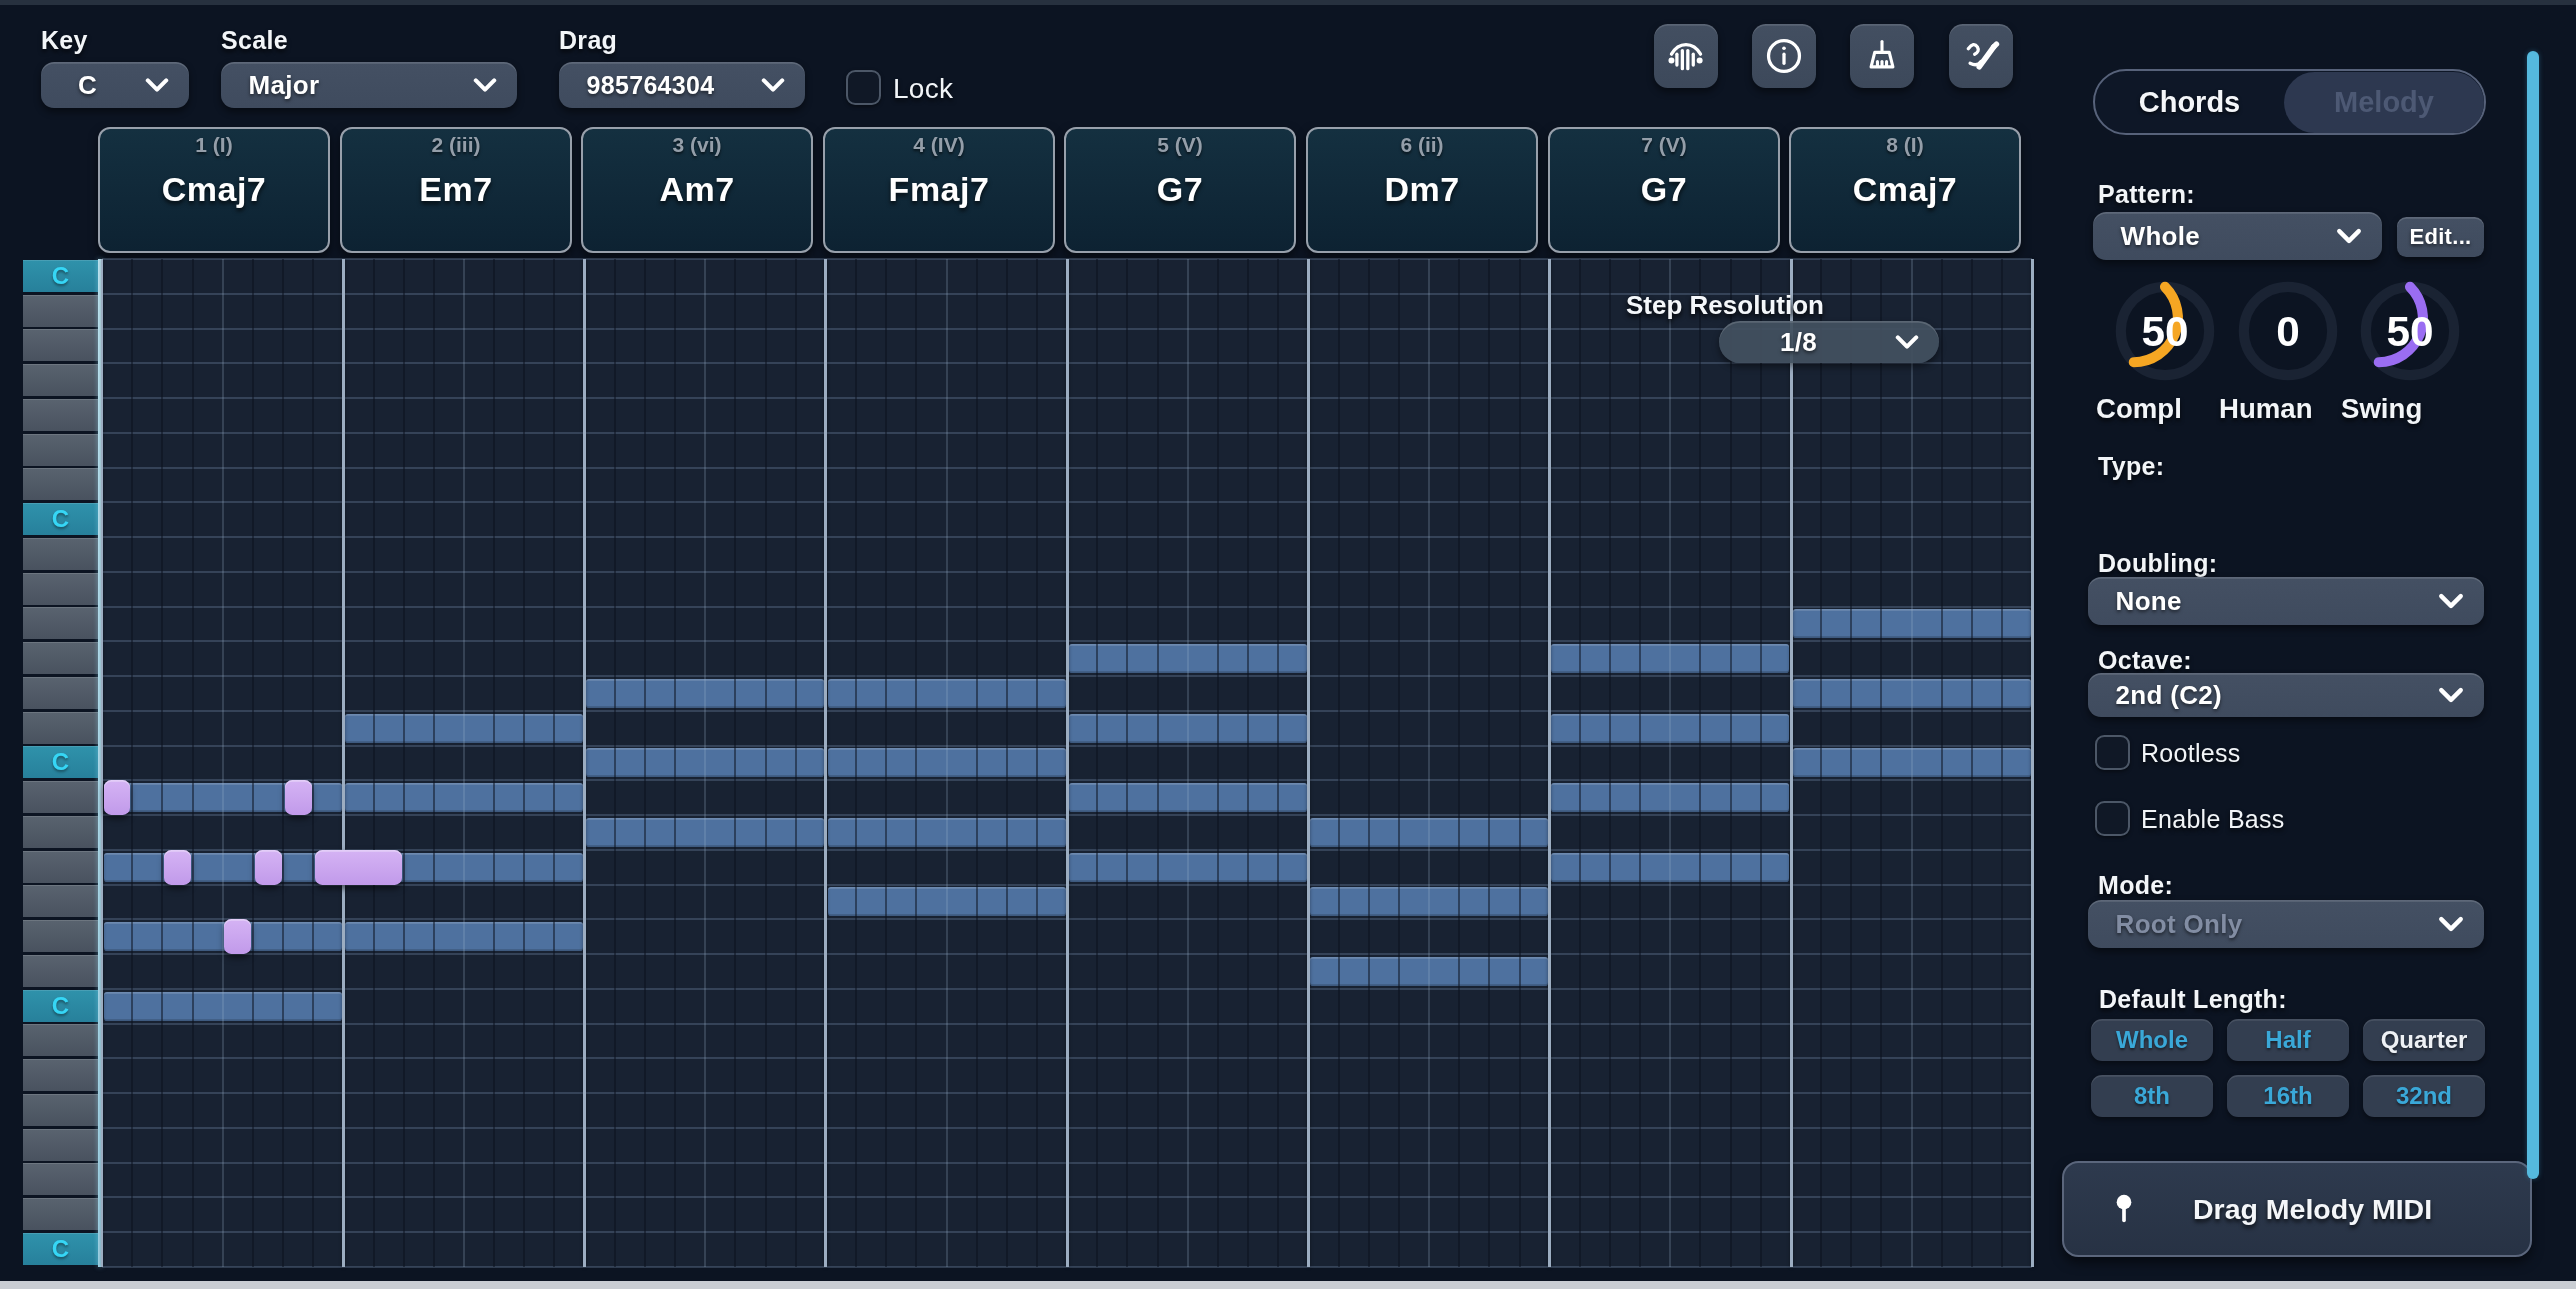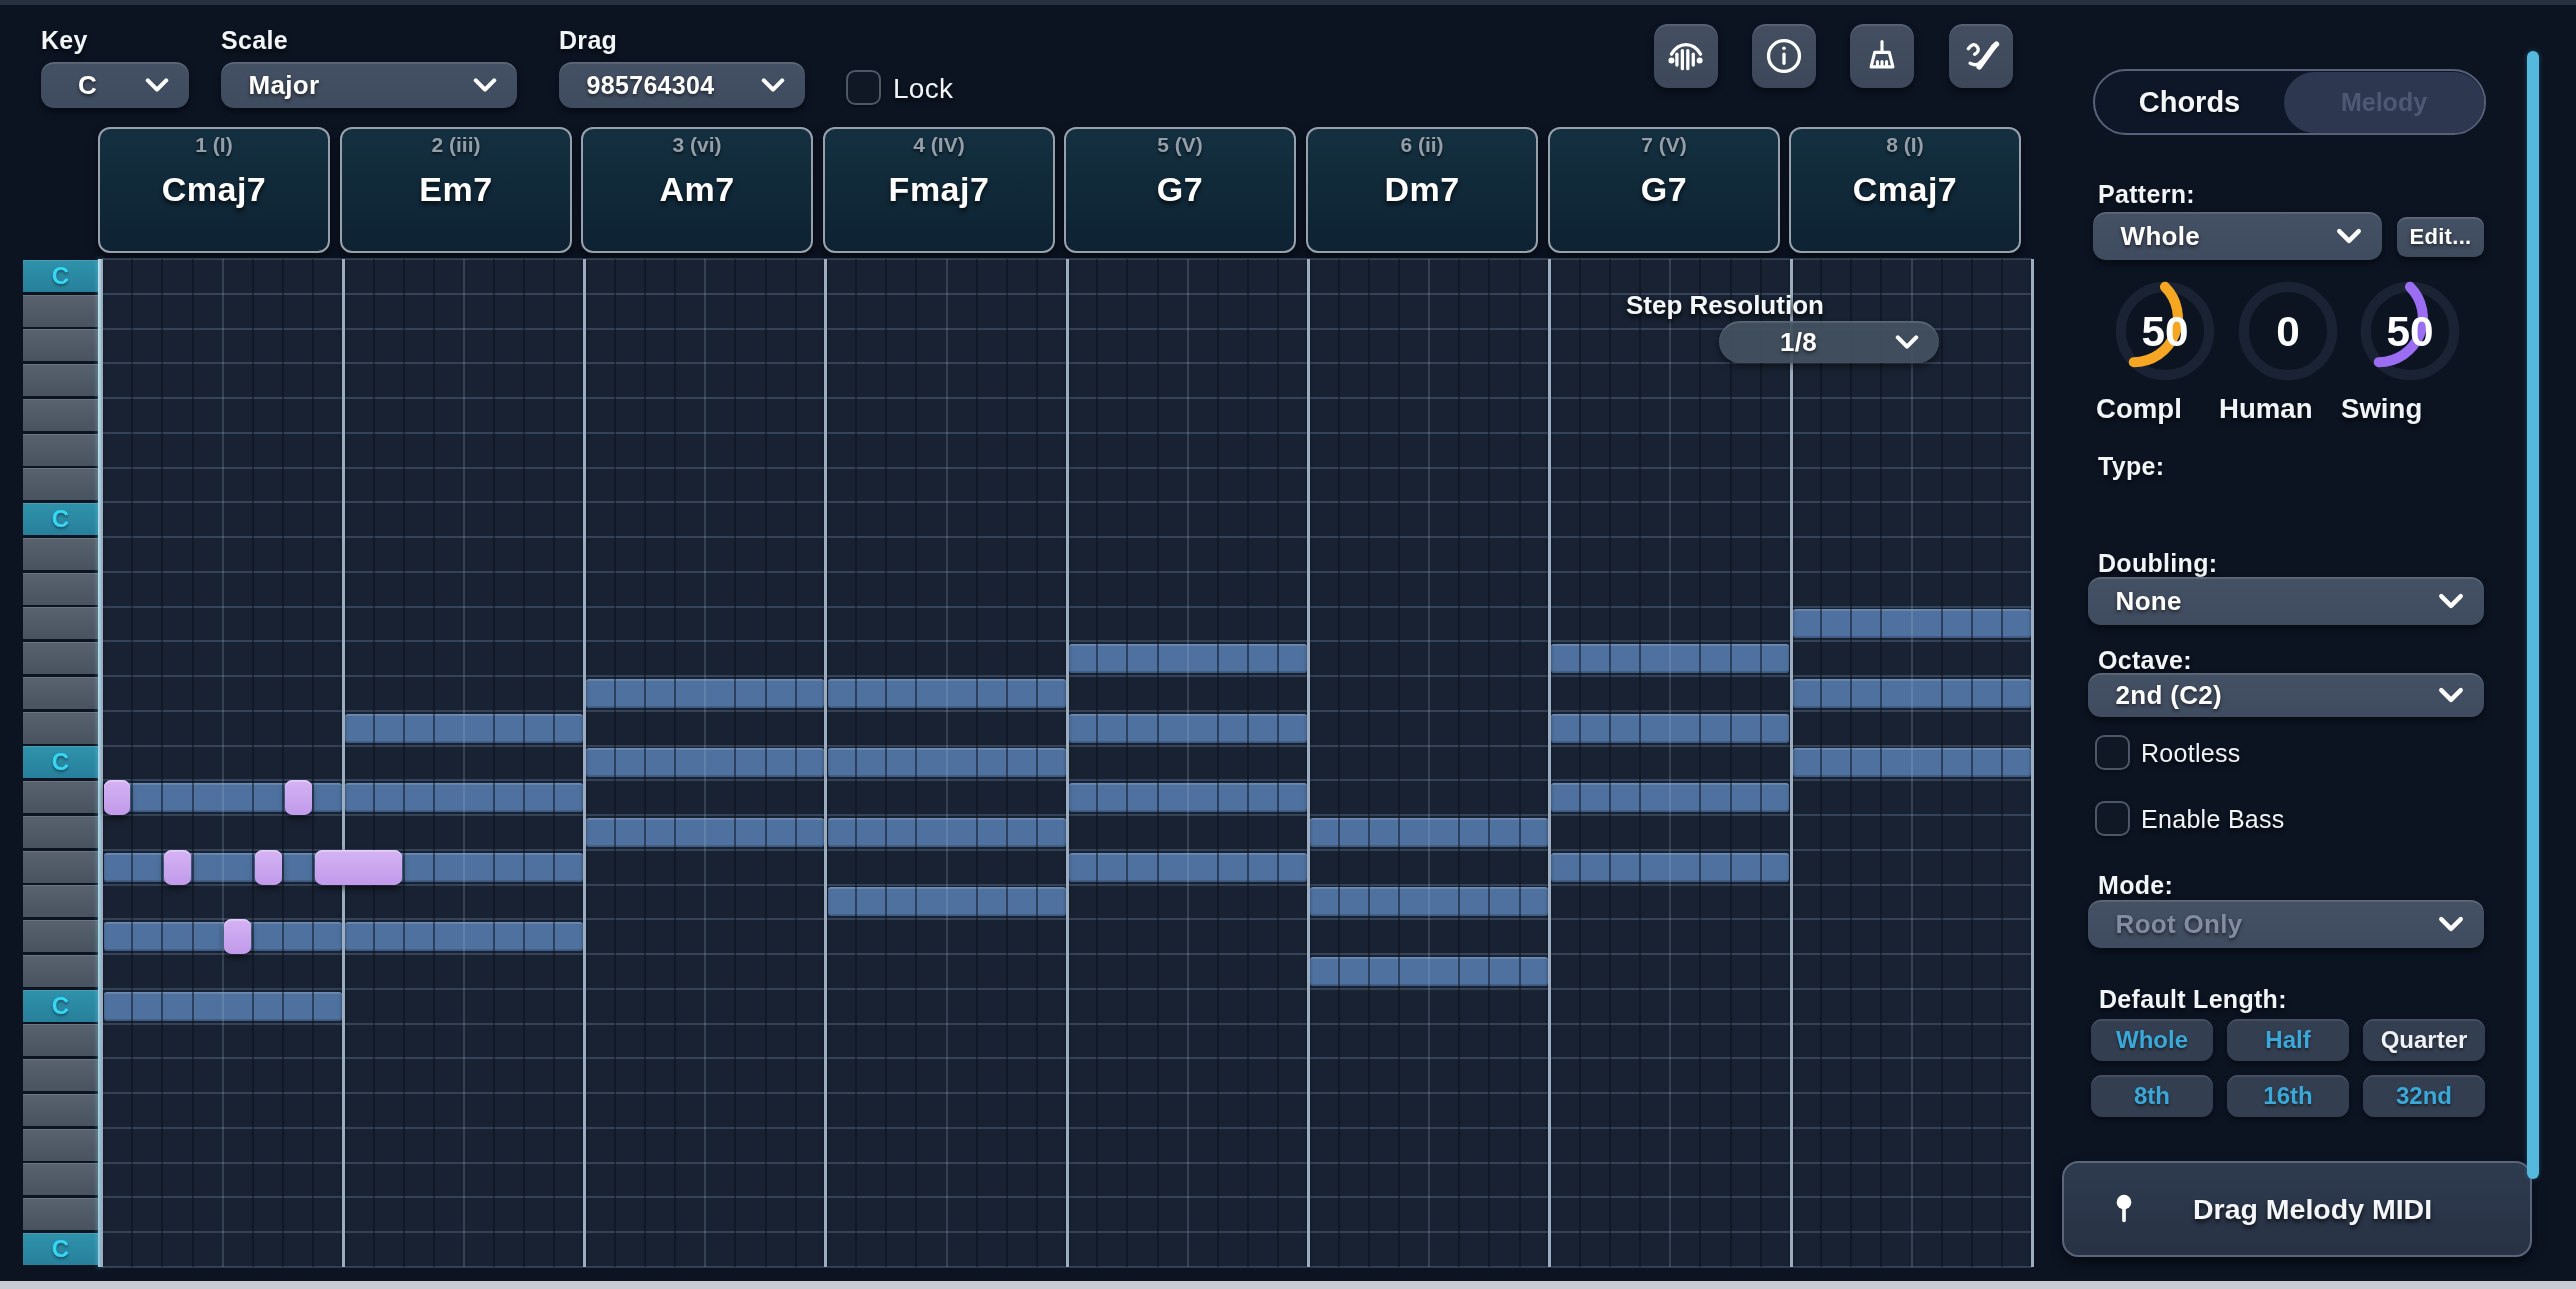--- a/index.html
+++ b/index.html
@@ -51,21 +51,21 @@
   .note-m{position:absolute;background:linear-gradient(180deg,#d5b3f4,#c19aea);border-radius:7.3px;
           box-shadow:0 3.7px 6.4px rgba(0,0,0,.5), inset 0 1.8px 0 rgba(255,255,255,.35);}
   #stepres-label{position:absolute;color:#f4f7fa;font-size:26px;text-shadow:0 2.8px 5.5px rgba(0,0,0,.9);margin-top:16px;}
   #stepres-dd{position:absolute;border-radius:22px;}
 
   
   .tabs{left:2093px;top:69px;width:393px;height:66px;border:2.8px solid #57627a;border-radius:37px;
         box-sizing:border-box;background:rgba(20,30,48,.35);display:flex;align-items:center;}
   .tab-active{flex:1;text-align:center;color:#f4f6f9;font-size:29px;text-shadow:0 1.8px 3.7px rgba(0,0,0,.6);}
   .tab-inactive{width:200px;height:61px;margin-right:0;border-radius:33px;background:#2d3850;
-        display:flex;align-items:center;justify-content:center;color:#4d5974;font-size:25px;}
+        display:flex;align-items:center;justify-content:center;color:#4d5974;font-size:29px;}
   .knob-label{position:absolute;width:138px;color:#f2f5f8;font-size:27.6px;text-shadow:0 2.8px 4.6px rgba(0,0,0,.65);}
   .dlbtn{position:absolute;width:122px;height:42px;border-radius:11px;background:#333e50;
          box-shadow:inset 0 1.8px 0 rgba(255,255,255,.1),0 2.8px 5.5px rgba(0,0,0,.4);
          display:flex;align-items:center;justify-content:center;font-size:24px;color:#3aa8d8;
          text-shadow:0 1.8px 2.8px rgba(0,0,0,.5);}
   .dlbtn.active{color:#eef1f5;}
   .dragbtn{left:2062px;top:1161px;width:470px;height:96px;border:2.8px solid #5b667c;border-radius:16.5px;
          background:linear-gradient(180deg,#2e3a4e,#273244);box-sizing:border-box;
          box-shadow:0 5.5px 11px rgba(0,0,0,.5);display:flex;align-items:center;}
   .dragbtn .txt{color:#f4f6f9;font-size:28.5px;margin-left:57px;text-shadow:0 2.8px 4.6px rgba(0,0,0,.7);}

